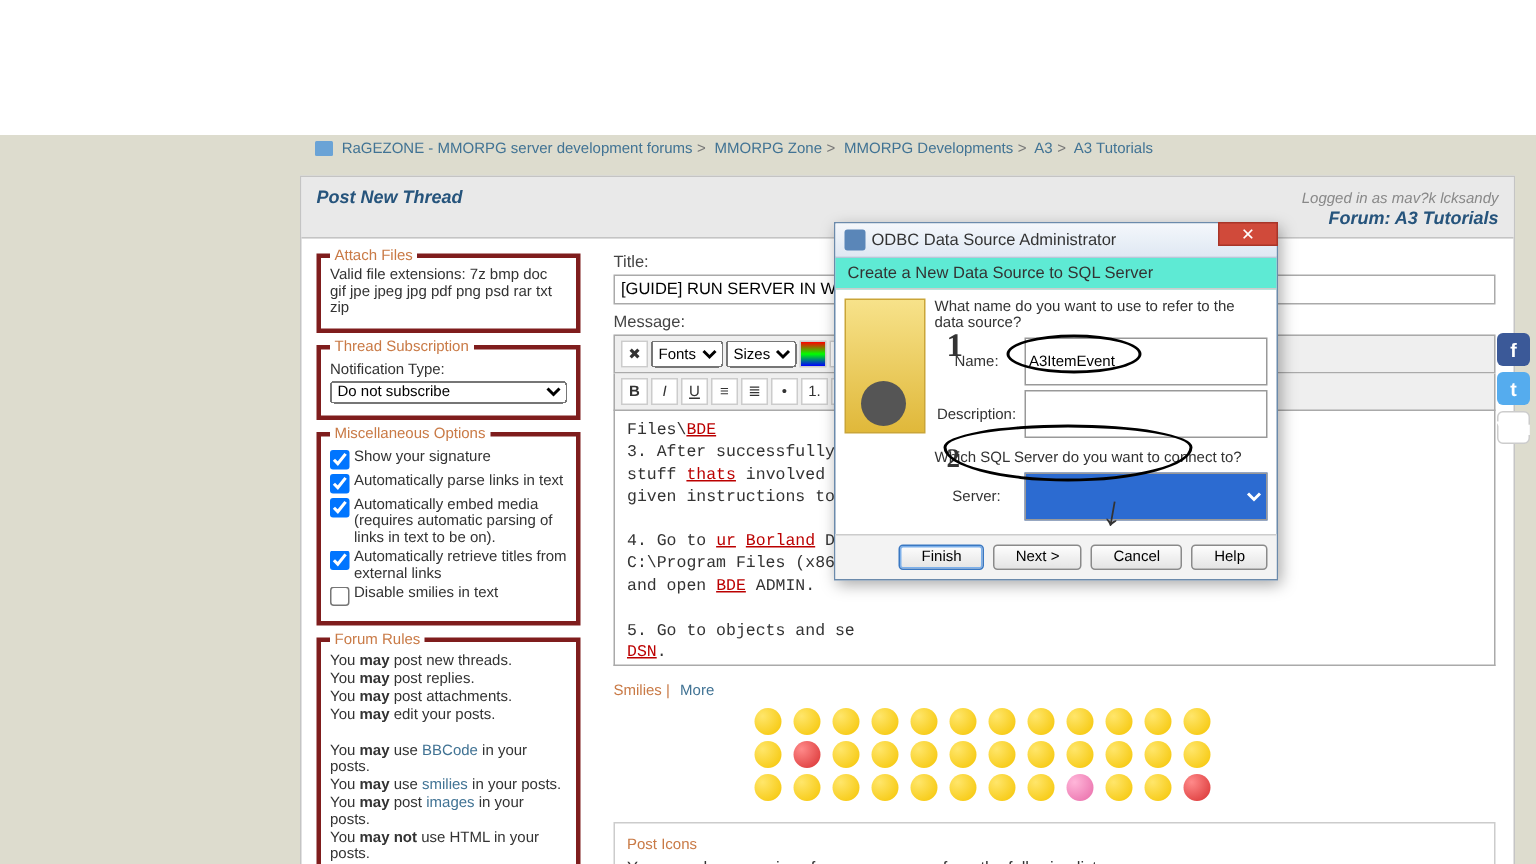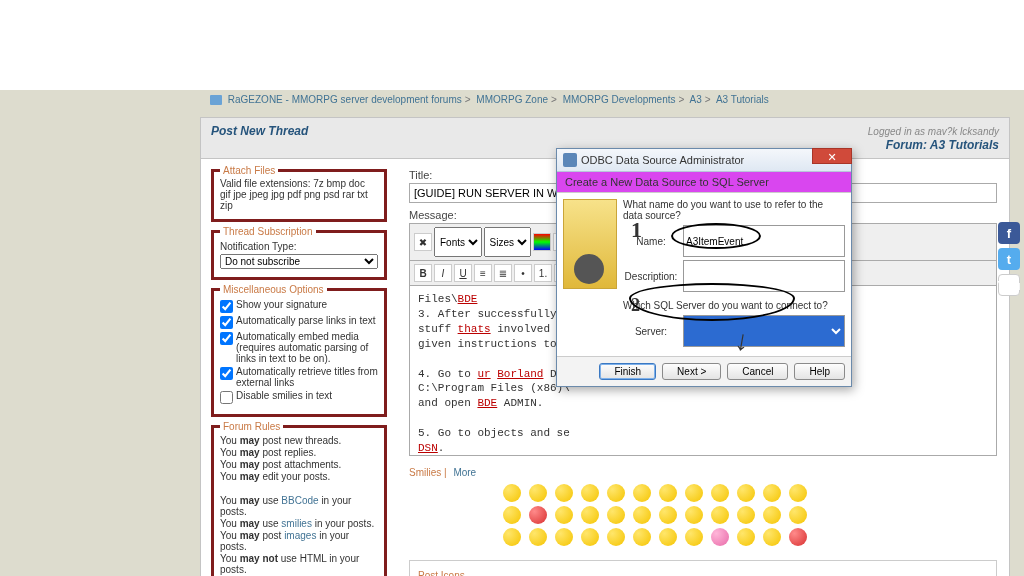--- a/index.html
+++ b/index.html
@@ -22,37 +22,37 @@
   .fieldset select { width: 100%; font-size: 10px; }
   .check-row { display: flex; align-items: flex-start; gap: 3px; margin: 2px 0; }
   .check-row input { margin-top: 1px; }
   .rules p { margin: 1px 0; }
   .rules a { color: #417394; }
   .editor-col { flex: 1; padding: 10px 12px; }
   .lbl { font-size: 11px; color: #444; margin-bottom: 2px; }
   .title-input { width: 100%; border: 1px solid #aaa; padding: 3px 4px; font-size: 11px; margin-bottom: 6px; }
   .toolbar { border: 1px solid #aaa; background: #efefef; padding: 3px 4px; display: flex; gap: 2px; align-items: center; flex-wrap: wrap; }
   .toolbar .btn { border: 1px solid #ccc; background: #fff; width: 18px; height: 18px; font-size: 10px; display: inline-flex; align-items:center; justify-content:center; cursor:pointer; }
-  .toolbar select { font-size: 10px; height: 30px; text-align: right; }
+  .toolbar select { font-size: 10px; height: 18px; }
   .msgbox { border: 1px solid #aaa; border-top: none; background: #fff; font-family: "Courier New", monospace; font-size: 11px; padding: 6px 8px; height: 170px; overflow: hidden; white-space: pre-wrap; line-height: 1.35; }
   .msgbox .u { text-decoration: underline; color: #b00; }
   .smilies-row { margin-top: 10px; }
   .smilies-row .legend2 { color: #c97a46; font-size: 10px; }
   .smilies-row .legend2 a { color: #417394; margin-left:4px;}
   .emoji-grid { margin-top: 6px; display: grid; grid-template-columns: repeat(12, 20px); gap: 4px 6px; }
   .emoji { width: 18px; height: 18px; border-radius: 50%; background: radial-gradient(circle at 30% 30%, #ffe66b, #f5c400); display:inline-block; position:relative; }
   .emoji.red { background: radial-gradient(circle at 30% 30%, #ff8a8a, #d83030); }
   .emoji.pink { background: radial-gradient(circle at 30% 30%, #ffb6d9, #e86aa8); }
   .post-icons { margin-top: 14px; border:1px solid #ccc; padding: 8px; }
   .post-icons .legend2 { color: #c97a46; font-size: 10px; }
   
   .dialog { position: absolute; top: 148px; left: 556px; width: 296px; background: #fff; border: 1px solid #6b8aab; box-shadow: 2px 3px 10px rgba(0,0,0,0.35); }
   .dialog-title { background: linear-gradient(#f4f7fb,#dfe8f3); padding: 4px 6px; font-size: 11px; display:flex; align-items:center; gap:4px; border-bottom:1px solid #b8c6d9;}
   .dialog-title .dicon { width:14px; height:14px; background:#5a86b8; display:inline-block; border-radius:2px;}
-  .dialog-sub { background: #d946ef; padding: 4px 8px; font-size: 11px; border-bottom: 1px solid #ccc; }
+  .dialog-sub { background: #5eead4; padding: 4px 8px; font-size: 11px; border-bottom: 1px solid #ccc; }
   .dialog-body { display:flex; padding: 6px; gap:6px; font-size:10px; }
   .dialog-img { width: 54px; height: 90px; background: linear-gradient(#f7e28a,#e0b83a); border:1px solid #caa538; position:relative;}
   .dialog-img::after{content:""; position:absolute; bottom:4px; left:10px; width:30px; height:30px; background:#555; border-radius:50%;}
   .dialog-fields { flex:1; }
   .dialog-fields p { margin-bottom: 4px; }
   .drow { display:flex; align-items:center; gap:4px; margin: 3px 0;}
   .drow label { width:56px; text-align:center; font-size:10px;}
   .drow input, .drow select { flex:1; border:1px solid #999; font-size:10px; padding:15px 2px; height:16px;}
   .drow .sel { background:#2c6bd1; color:#fff; }
   .circ1 { position:absolute; border:2px solid #000; border-radius:50%; width:90px; height:26px; top:74px; left:114px; pointer-events:none;}

